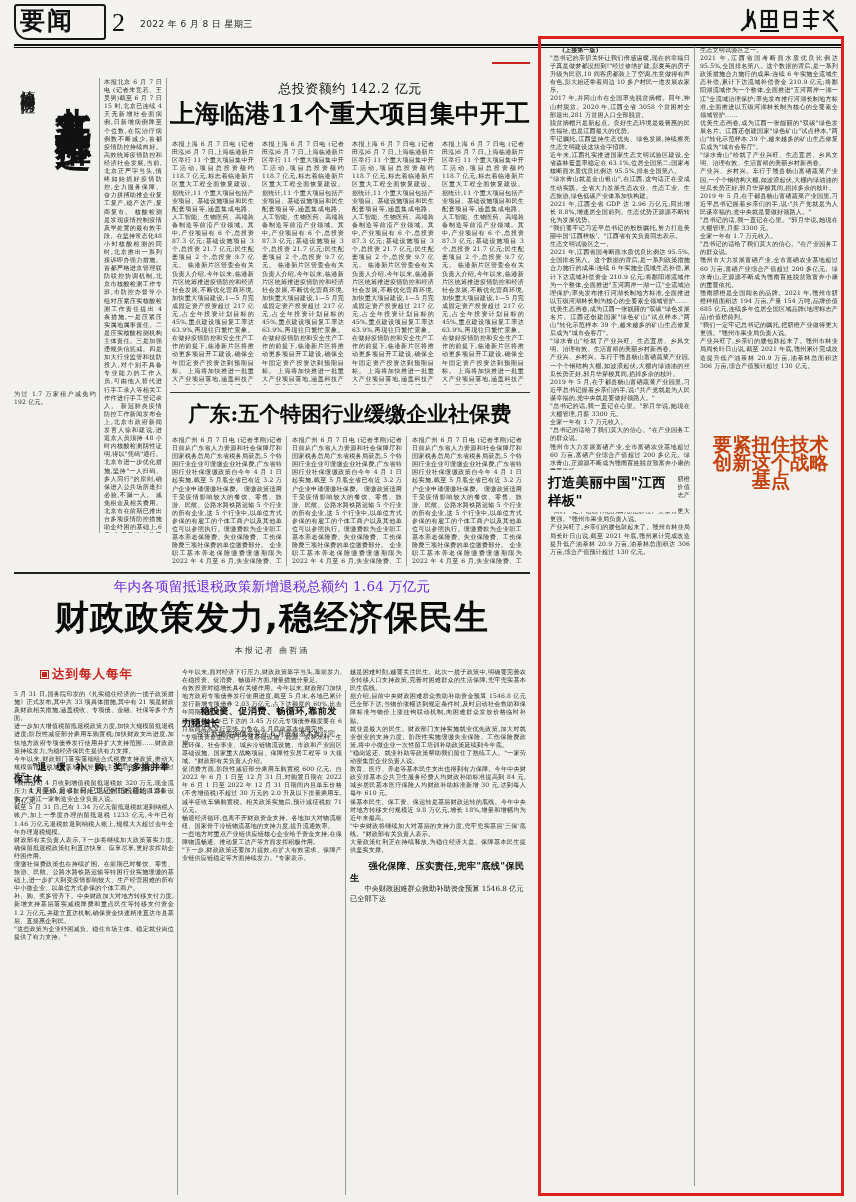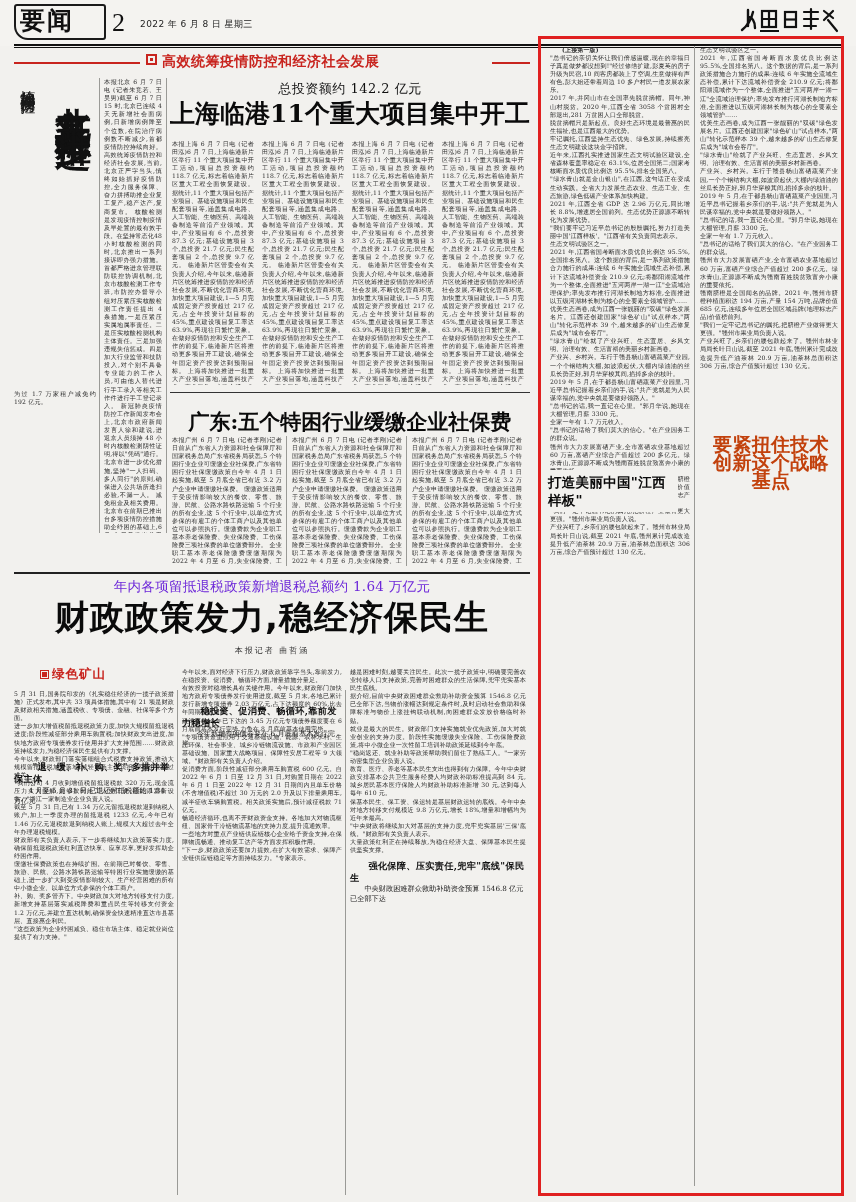--- a/index.html
+++ b/index.html
@@ -214,25 +214,20 @@
         <g fill="none" stroke="#111" stroke-width="2.2" stroke-linecap="round">
           <path d="M66 8 H80 M66 15 H80 M66 22 H78 M73 5 V25"></path>
           <path d="M86 7 L95 14 M95 7 L86 16 M90 16 L99 27"></path>
         </g>
       </svg>
     </div>
     <div id="masthead-rule"></div>
     <div id="masthead-rule2"></div>
   </div>
 
-  <div id="topic-banner">
-    <div class="tb-line tb-left"></div>
-    <div class="tb-mark"></div>
-    <div class="tb-text">高效统筹疫情防控和经济社会发展</div>
-  </div>
   <div class="tb-line" style="left:492px;top:62px;width:38px;"></div>
 
   <div id="vert-head-sub">慎终如始抓好疫情防控</div>
   <div id="vert-head-main">北京复工达产稳步推进</div>
 
   <div class="body-col" style="left:104px;top:78px;width:58px;height:455px;">本报北京 6 月 7 日电 (记者朱竞若、王昊男)截至 6 月 7 日 15 时,北京已连续 4 天无新增社会面病例,日新增病例降至个位数,在院治疗病例数不断减少,首都疫情防控持续向好。高效统筹疫情防控和经济社会发展,当前,北京正严字当头,慎终如始抓好疫情防控,全力服务保障、奋力拼搏助推企业复工复产,稳产达产,复商复市。
 核酸检测是发现疫情控制疫情及早处置的最有效手段。在坚持常态化48小时核酸检测的同时,北京推出一系列接诉即办强力措施。首都严格进京管理联防联控协调机制,北京市核酸检测工作专班,市防控办督导小组对压紧压实核酸检测工作责任提出 4 条措施,一是压紧压实属地属事责任。二是压实核酸检测机构主体责任。三是加强违规失信惩戒。四是加大行业监管和技防投入,对个别不具备专业能力的工作人员,可由他人替代进行手工录入等相关工作件进行手工登记录入。
 新冠肺炎疫情防控工作新闻发布会上,北京市政府新闻发言人徐和建说,进返京人员须持 48 小时内核酸检测阴性证明,得以"凭码"通行。北京市进一步优化措施,坚持"一人扫码、多人同行"的原则,确保进入公共场所逢扫必验,不漏一人。
 减免租金及相关费用。北京市在前期已推出台多项疫情防控措施助企纾困的基础上,6 月 6 日又推出关于进一步加大中小微企业帮扶力度的若干措施,聚焦市场主体关切,在前期出台的支持中小微企业等 9 方面 45 条措施的基础上,针对当前市场主体的现实困难,推出房租减免等方面 45 条措施。北京市国资委党委副书记、副主任督秋红介绍,截至 6 月 6 日,北京市国有单位已为近 4 万户中小微企业和个体工商户减免租金约 52.8 亿元。其中,市级国有单位为 2.3 万家租户减免约 39 亿元,区级国有单位为过 1.7 万家租户减免约 13.2 亿元。
 "在对复工、帮助等个体的经营及恢复秩序上,各行各业的工作自需要各渠道帮助,我们将继续加大对大型汇率制造业建筑业基础等中个体配套服务企业的支持。"北京市人力资源和社会保障局副局长王明山说。北京市经营管控相关的有中小微企业和以单位方式参保的有雇工的个体工商户可按规定申请缓缴养老、失业、工伤 3 项社保费的单位缴费部分,其中,企业职工基本养老保险的事业单位及社会团体、基金会、社会服务机构、律师事务所、会计师事务所等单位的缓缴期限均延长至今年年底,缓缴期间免收滞纳金。</div>
@@ -268,42 +263,42 @@
   <div class="body-col" style="left:442px;top:140px;width:82px;height:245px;">本报上海 6 月 7 日电 (记者田泓)6 月 7 日,上海临港新片区举行 11 个重大项目集中开工活动,项目总投资额约 118.7 亿元,标志着临港新片区重大工程全面恢复建设。
 据统计,11 个重大项目包括产业项目、基础设施项目和民生配套项目等,涵盖集成电路、人工智能、生物医药、高端装备制造等前沿产业领域。其中,产业项目有 6 个,总投资 87.3 亿元;基础设施项目 3 个,总投资 21.7 亿元;民生配套项目 2 个,总投资 9.7 亿元。
 临港新片区管委会有关负责人介绍,今年以来,临港新片区统筹推进疫情防控和经济社会发展,不断优化营商环境,加快重大项目建设,1—5 月完成固定资产投资超过 217 亿元,占全年投资计划目标的 45%,重点建设项目复工率达 63.9%,再现往日繁忙景象。
 在做好疫情防控和安全生产工作的前提下,临港新片区将推动更多项目开工建设,确保全年固定资产投资达到预期目标。
 上海将加快推进一批重大产业项目落地,涵盖科技产业、商业服务、市政交通、生态建设等多个领域,并将实施一批重大基础设施工程,为稳住经济大盘提供有力支撑。
 其中,中国电信临港国际数据中心项目、晶圆制造二期项目、新能源汽车零部件配套项目等一批具有引领性的产业项目将陆续开工。
 临港新片区将进一步加大招商引资力度,聚焦重点产业链,招大引强,培育新动能,加快形成高质量发展的新格局,努力打造成为更具国际市场影响力和竞争力的特殊经济功能区和现代化新城。</div>
 
   <div class="hline" style="left:170px;top:392px;width:360px;"></div>
 
-  <div class="big-head" style="left:170px;top:400px;width:360px;font-size:21px;line-height:28px;margin-top:8px;">广东:五个特困行业缓缴企业社保费</div>
+  <div class="big-head" style="left:170px;top:400px;width:360px;font-size:21px;line-height:28px;">广东:五个特困行业缓缴企业社保费</div>
   <div class="body-col" style="left:172px;top:436px;width:110px;height:130px;">本报广州 6 月 7 日电 (记者李刚)记者日前从广东省人力资源和社会保障厅和国家税务总局广东省税务局获悉,5 个特困行业企业可缓缴企业社保费,广东省特困行业社保缓缴政策自今年 4 月 1 日起实施,截至 5 月底全省已有近 3.2 万户企业申请缓缴社保费。
 缓缴政策适用于受疫情影响较大的餐饮、零售、旅游、民航、公路水路铁路运输 5 个行业的所有企业,这 5 个行业中,以单位方式参保的有雇工的个体工商户以及其他单位可以参照执行。缓缴费款为企业职工基本养老保险费、失业保险费、工伤保险费三项社保费的单位缴费部分。
 企业职工基本养老保险缴费缓缴期限为 2022 年 4 月至 6 月,失业保险费、工伤保险费缓缴期限为 2022 年 4 月至 2023 年 3 月。应在缓缴期满后的一个月内补缴。在上述期间,企业可申请不同期限的缓缴。已缴纳所属期为 2022 年 4 月费款的企业,可从 5 月起申请缓缴,缓缴相应顺延一个月,也可以申请退回 4 月费款。缓缴期间免收滞纳金。</div>
   <div class="body-col" style="left:292px;top:436px;width:110px;height:130px;">本报广州 6 月 7 日电 (记者李刚)记者日前从广东省人力资源和社会保障厅和国家税务总局广东省税务局获悉,5 个特困行业企业可缓缴企业社保费,广东省特困行业社保缓缴政策自今年 4 月 1 日起实施,截至 5 月底全省已有近 3.2 万户企业申请缓缴社保费。
 缓缴政策适用于受疫情影响较大的餐饮、零售、旅游、民航、公路水路铁路运输 5 个行业的所有企业,这 5 个行业中,以单位方式参保的有雇工的个体工商户以及其他单位可以参照执行。缓缴费款为企业职工基本养老保险费、失业保险费、工伤保险费三项社保费的单位缴费部分。
 企业职工基本养老保险缴费缓缴期限为 2022 年 4 月至 6 月,失业保险费、工伤保险费缓缴期限为 2022 年 4 月至 2023 年 3 月。应在缓缴期满后的一个月内补缴。在上述期间,企业可申请不同期限的缓缴。已缴纳所属期为 2022 年 4 月费款的企业,可从 5 月起申请缓缴,缓缴相应顺延一个月,也可以申请退回 4 月费款。缓缴期间免收滞纳金。</div>
   <div class="body-col" style="left:412px;top:436px;width:110px;height:130px;">本报广州 6 月 7 日电 (记者李刚)记者日前从广东省人力资源和社会保障厅和国家税务总局广东省税务局获悉,5 个特困行业企业可缓缴企业社保费,广东省特困行业社保缓缴政策自今年 4 月 1 日起实施,截至 5 月底全省已有近 3.2 万户企业申请缓缴社保费。
 缓缴政策适用于受疫情影响较大的餐饮、零售、旅游、民航、公路水路铁路运输 5 个行业的所有企业,这 5 个行业中,以单位方式参保的有雇工的个体工商户以及其他单位可以参照执行。缓缴费款为企业职工基本养老保险费、失业保险费、工伤保险费三项社保费的单位缴费部分。
 企业职工基本养老保险缴费缓缴期限为 2022 年 4 月至 6 月,失业保险费、工伤保险费缓缴期限为 2022 年 4 月至 2023 年 3 月。应在缓缴期满后的一个月内补缴。在上述期间,企业可申请不同期限的缓缴。已缴纳所属期为 2022 年 4 月费款的企业,可从 5 月起申请缓缴,缓缴相应顺延一个月,也可以申请退回 4 月费款。缓缴期间免收滞纳金。</div>
 
   <div class="vline" style="left:286px;top:436px;height:130px;"></div>
   <div class="vline" style="left:406px;top:436px;height:130px;"></div>
 
   <div class="hline-thick" style="left:14px;top:572px;width:516px;"></div>
 
   <div id="feature-kicker">年内各项留抵退税政策新增退税总额约 1.64 万亿元</div>
   <div id="feature-byline">本报记者  曲哲涵</div>
   <div id="feature-head">财政政策发力,稳经济保民生</div>
 
   <div class="flag" style="left:40px;top:666px;">
-    <span class="sq"></span><span>绿色矿山</span>
+    <span class="sq"></span><span>达到每人每年</span>
   </div>
 
   <div class="body-col" style="left:14px;top:690px;width:160px;height:505px;">
     <div style="white-space:pre-line;">5 月 31 日,国务院印发的《扎实稳住经济的一揽子政策措施》正式发布,其中共 33 项具体措施,其中有 21 项是财政及财政相关措施,涵盖税收、专项债、金融、社保等多个方面。
 进一步加大增值税留抵退税政策力度,加快大规模留抵退税进度;阶段性减征部分乘用车购置税;加快财政支出进度,加快地方政府专项债券发行使用并扩大支持范围……财政政策持续发力,为稳经济保民生提供有力支撑。
 今年以来,财政部门落实落细组合式税费支持政策,推动大规模留抵退税加速落地,减轻市场主体负担,帮助企业渡过难关。
 "我们公司 4 月收到增值税留抵退税款 320 万元,现金流压力大大缓解,能够按时给工人发工资,还能添置新设备。"浙江一家制造业企业负责人说。
 截至 5 月 31 日,已有 1.34 万亿元留抵退税款退到纳税人账户,加上一季度办理的留抵退税 1233 亿元,今年已有 1.46 万亿元退税款退到纳税人账上,规模大大超过去年全年办理退税规模。
 财政部有关负责人表示,下一步将继续加大政策落实力度,确保留抵退税政策红利直达快享、应享尽享,更好发挥助企纾困作用。
 缓缴社保费政策也在持续扩围。在前期已对餐饮、零售、旅游、民航、公路水路铁路运输等特困行业实施缓缴的基础上,进一步扩大到受疫情影响较大、生产经营困难的所有中小微企业、以单位方式参保的个体工商户。

